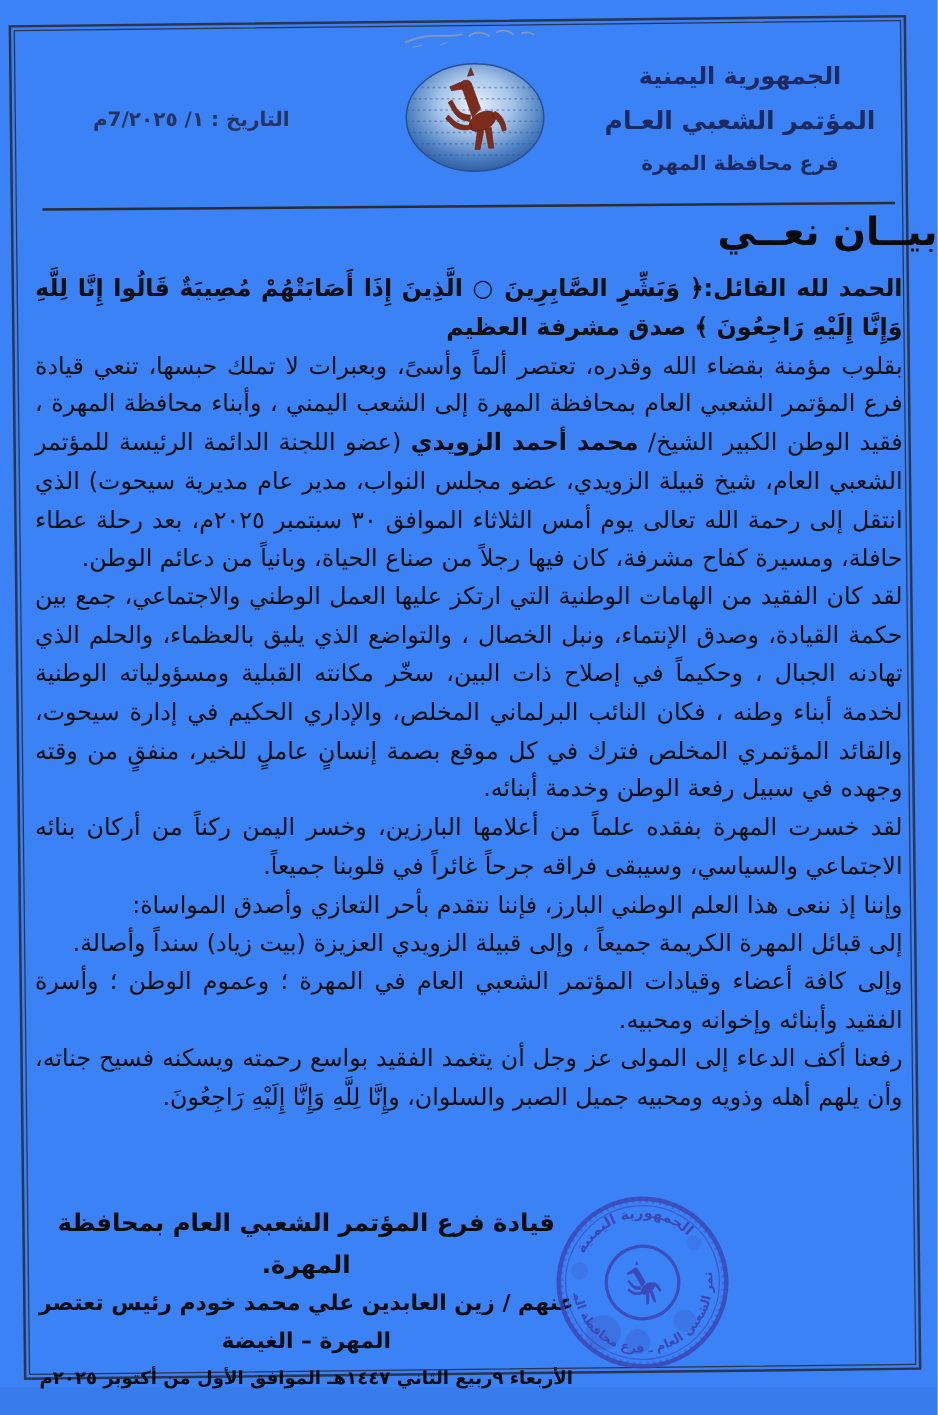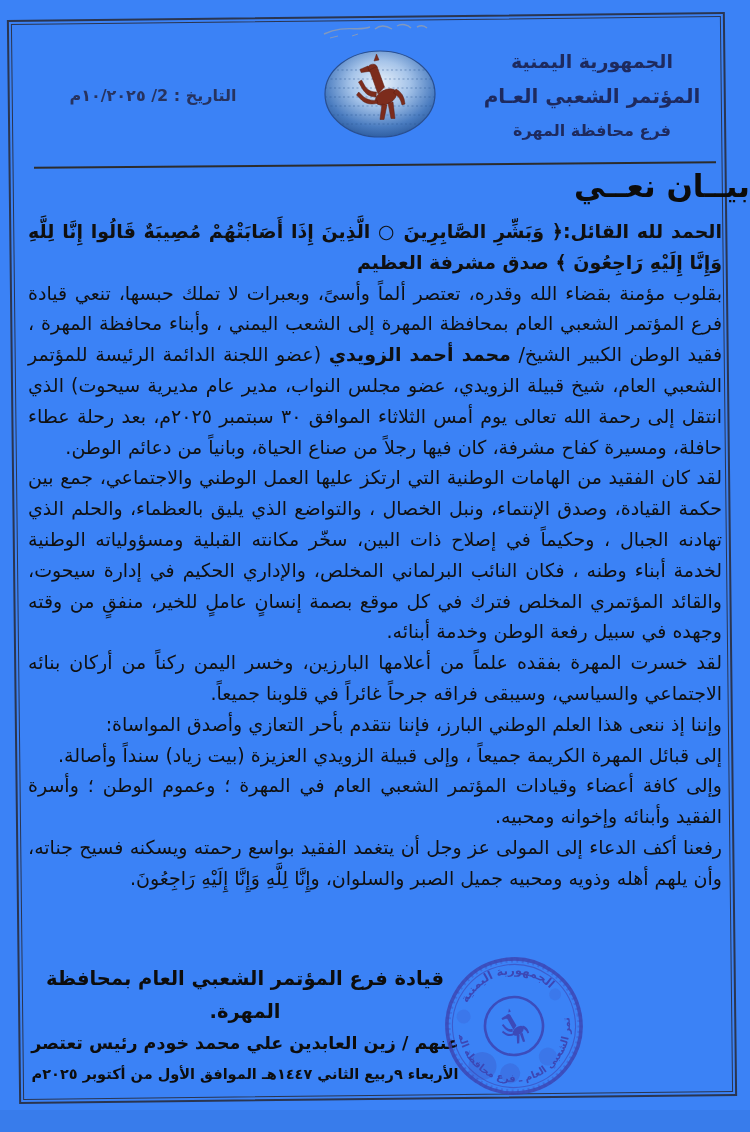--- a/index.html
+++ b/index.html
@@ -108,40 +108,41 @@
         <ellipse cx="86" cy="79" rx="11.5" ry="7" transform="rotate(-28 86 79)"></ellipse>
         <path d="M76,79 c-6,0 -10.5,-3 -13.5,-8 l-4,-7 3,-2 4,7 c3,4 7,5 11,5 z"></path>
         <path d="M78,85 c-6,2 -12.5,1 -16.5,-3 l-5,-5 2.2,-3 5,5 c4,3 9.3,4 13.3,3 z"></path>
         <path d="M88,85 l3,15.5 4,0 -2,-16.5 z"></path>
         <path d="M82,86 l-2,15.5 4,0 3,-14.5 z"></path>
         <path d="M96,71 q8,4 9,15 l-3,1 q-2,-9 -8.5,-12 z"></path>
       </g>
     </svg>
   </div>
 
-  <div class="date">التاريخ : 2/ ١٠/٢٠٢٥م</div>
+  <div class="date">التاريخ : ١/ 7/٢٠٢٥م</div>
 
   <div class="rule"></div>
 
   <h1 class="title">بيــان نعــي</h1>
 
   <main class="bodytext" id="paras">
       <p><span class="b">الحمد لله القائل:﴿ وَبَشِّرِ الصَّابِرِينَ ○ الَّذِينَ إِذَا أَصَابَتْهُمْ مُصِيبَةٌ قَالُوا إِنَّا لِلَّهِ وَإِنَّا إِلَيْهِ رَاجِعُونَ ﴾ صدق مشرفة العظيم</span></p>
       <p><span>بقلوب مؤمنة بقضاء الله وقدره، تعتصر ألماً وأسىً، وبعبرات لا تملك حبسها، تنعي قيادة فرع المؤتمر الشعبي العام بمحافظة المهرة إلى الشعب اليمني ، وأبناء محافظة المهرة ، فقيد الوطن الكبير الشيخ/ </span><span class="b">محمد أحمد الزويدي</span><span> (عضو اللجنة الدائمة الرئيسة للمؤتمر الشعبي العام، شيخ قبيلة الزويدي، عضو مجلس النواب، مدير عام مديرية سيحوت) الذي انتقل إلى رحمة الله تعالى يوم أمس الثلاثاء الموافق ٣٠ سبتمبر ٢٠٢٥م، بعد رحلة عطاء حافلة، ومسيرة كفاح مشرفة، كان فيها رجلاً من صناع الحياة، وبانياً من دعائم الوطن.</span></p>
       <p><span>لقد كان الفقيد من الهامات الوطنية التي ارتكز عليها العمل الوطني والاجتماعي، جمع بين حكمة القيادة، وصدق الإنتماء، ونبل الخصال ، والتواضع الذي يليق بالعظماء، والحلم الذي تهادنه الجبال ، وحكيماً في إصلاح ذات البين، سخّر مكانته القبلية ومسؤولياته الوطنية لخدمة أبناء وطنه ، فكان النائب البرلماني المخلص، والإداري الحكيم في إدارة سيحوت، والقائد المؤتمري المخلص فترك في كل موقع بصمة إنسانٍ عاملٍ للخير، منفقٍ من وقته وجهده في سبيل رفعة الوطن وخدمة أبنائه.</span></p>
       <p><span>لقد خسرت المهرة بفقده علماً من أعلامها البارزين، وخسر اليمن ركناً من أركان بنائه الاجتماعي والسياسي، وسيبقى فراقه جرحاً غائراً في قلوبنا جميعاً.</span></p>
       <p><span>وإننا إذ ننعى هذا العلم الوطني البارز، فإننا نتقدم بأحر التعازي وأصدق المواساة:</span></p>
       <p><span>إلى قبائل المهرة الكريمة جميعاً ، وإلى قبيلة الزويدي العزيزة (بيت زياد) سنداً وأصالة.</span></p>
       <p><span>وإلى كافة أعضاء وقيادات المؤتمر الشعبي العام في المهرة ؛ وعموم الوطن ؛ وأسرة الفقيد وأبنائه وإخوانه ومحبيه.</span></p>
       <p><span>رفعنا أكف الدعاء إلى المولى عز وجل أن يتغمد الفقيد بواسع رحمته ويسكنه فسيح جناته، وأن يلهم أهله وذويه ومحبيه جميل الصبر والسلوان، وإِنَّا لِلَّهِ وَإِنَّا إِلَيْهِ رَاجِعُونَ.</span></p>
     </main>
 
   <div class="sig">
     <div class="s1">قيادة فرع المؤتمر الشعبي العام بمحافظة المهرة.</div>
     <div class="s2">عنهم / زين العابدين علي محمد خودم رئيس تعتصر</div>
+    <div class="s3">المهرة – الغيضة</div>
     <div class="s4">الأربعاء ٩ربيع الثاني ١٤٤٧هـ الموافق الأول من أكتوبر ٢٠٢٥م</div>
   </div>
 
   <div class="stamp">
     <svg width="180" height="155" viewBox="0 0 180 155">
       <g transform="rotate(-10 90 76)">
         <circle cx="90" cy="76" r="67" fill="none" stroke="#3d43b0" stroke-width="3.6" opacity="0.85"></circle>
         <circle cx="90" cy="76" r="61.5" fill="none" stroke="#3d43b0" stroke-width="1.1" opacity="0.65"></circle>
         <circle cx="90" cy="76" r="66" fill="none" stroke="#3d43b0" stroke-width="5" opacity="0.35" stroke-dasharray="2,3.5"></circle>
         <circle cx="90" cy="76" r="29" fill="none" stroke="#3d43b0" stroke-width="2.6" opacity="0.9"></circle>

